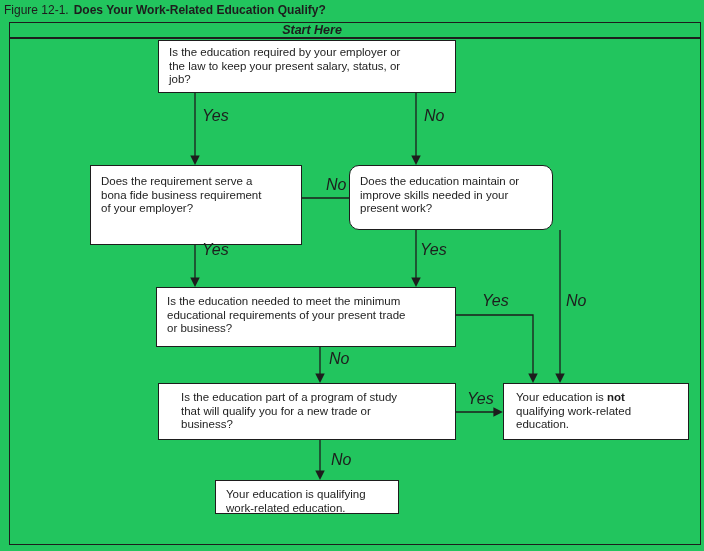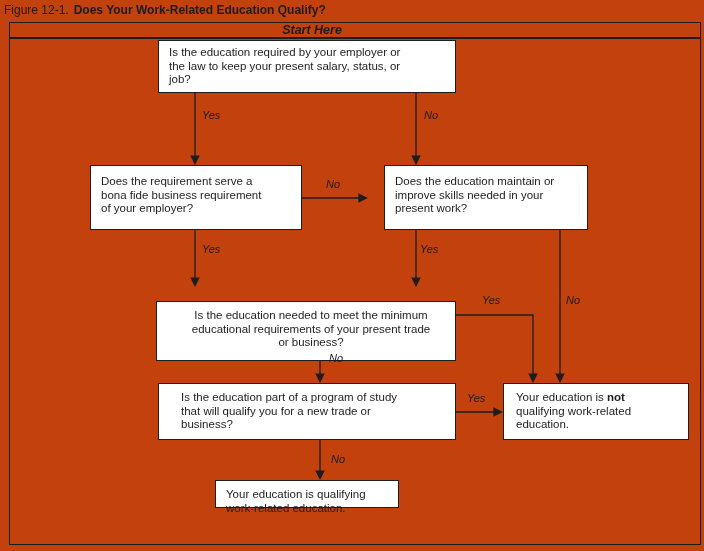--- a/index.html
+++ b/index.html
@@ -1,43 +1,43 @@
 <!DOCTYPE html>
 <html><head>
 <meta charset="utf-8">
 <style>
   html,body{margin:0;padding:0;background:#ffffff;}
   .stage{
-    position:relative;width:704px;height:551px;background:#c2410c;overflow:hidden;
+    position:relative;width:704px;height:551px;background:#22c55e;overflow:hidden;
     font-family:"Liberation Sans","DejaVu Sans",sans-serif;color:#1d1d1d;
   }
   .fig-title{position:absolute;left:4px;top:3px;font-size:12px;line-height:15px;white-space:nowrap;}
   .fig-title .label{font-weight:400;margin-right:5px;}
   .fig-title .main{font-weight:700;}
   .frame{position:absolute;left:9px;top:22px;width:692px;height:523px;border:1.5px solid #1d1d1d;box-sizing:border-box;}
   .start-banner{
     position:absolute;left:312px;top:23px;transform:translateX(-50%);
     font-weight:700;font-style:italic;font-size:12.5px;white-space:nowrap;text-align:right;
   }
   .start-rule{position:absolute;left:10px;top:37px;width:690px;height:1.5px;background:#1d1d1d;}
   svg.connectors{position:absolute;left:0;top:0;width:704px;height:551px;}
   svg.connectors path{stroke:#1d1d1d;stroke-width:1.3;fill:none;stroke-linejoin:miter;}
   .node{
     position:absolute;background:#ffffff;border:1.4px solid #1d1d1d;box-sizing:border-box;
     font-size:11.5px;line-height:13.5px;white-space:pre;color:#1d1d1d;
   }
   .node b{font-weight:700;}
   .n-required{left:158px;top:40px;width:298px;height:53px;padding:5px 0 0 10px;}
-  .n-bona{left:90px;top:165px;width:212px;height:65px;padding:9px 4px 0 10px;}
-  .n-maintain{left:384px;top:165px;width:204px;height:65px;padding:9px 0 0 10px;}
-  .n-minimum{left:156px;top:301px;width:300px;height:60px;padding:7px 0 0 10px;text-align:center;}
+  .n-bona{left:90px;top:165px;width:212px;height:80px;padding:9px 4px 0 10px;}
+  .n-maintain{left:349px;top:165px;width:204px;height:65px;padding:9px 0 0 10px;border-radius:10px;}
+  .n-minimum{left:156px;top:287px;width:300px;height:60px;padding:7px 0 0 10px;}
   .n-newtrade{left:158px;top:383px;width:298px;height:57px;padding:7px 0 0 22px;}
   .n-not{left:503px;top:383px;width:186px;height:57px;padding:7px 0 0 12px;}
-  .n-qualify{left:215px;top:480px;width:184px;height:28px;padding:7px 18px 0 10px;}
-  .edge-label{position:absolute;font-style:italic;font-size:11px;line-height:13px;white-space:nowrap;color:#1d1d1d;}
+  .n-qualify{left:215px;top:480px;width:184px;height:34px;padding:7px 18px 0 10px;}
+  .edge-label{position:absolute;font-style:italic;font-size:16px;line-height:13px;white-space:nowrap;color:#1d1d1d;}
   .el-required-yes{left:202px;top:109px;}
   .el-required-no{left:424px;top:109px;}
   .el-bona-no{left:326px;top:178px;}
   .el-bona-yes{left:202px;top:243px;}
   .el-maintain-yes{left:420px;top:243px;}
   .el-maintain-no{left:566px;top:294px;}
   .el-minimum-yes{left:482px;top:294px;}
   .el-minimum-no{left:329px;top:352px;}
   .el-newtrade-yes{left:467px;top:392px;}
   .el-newtrade-no{left:331px;top:453px;}

